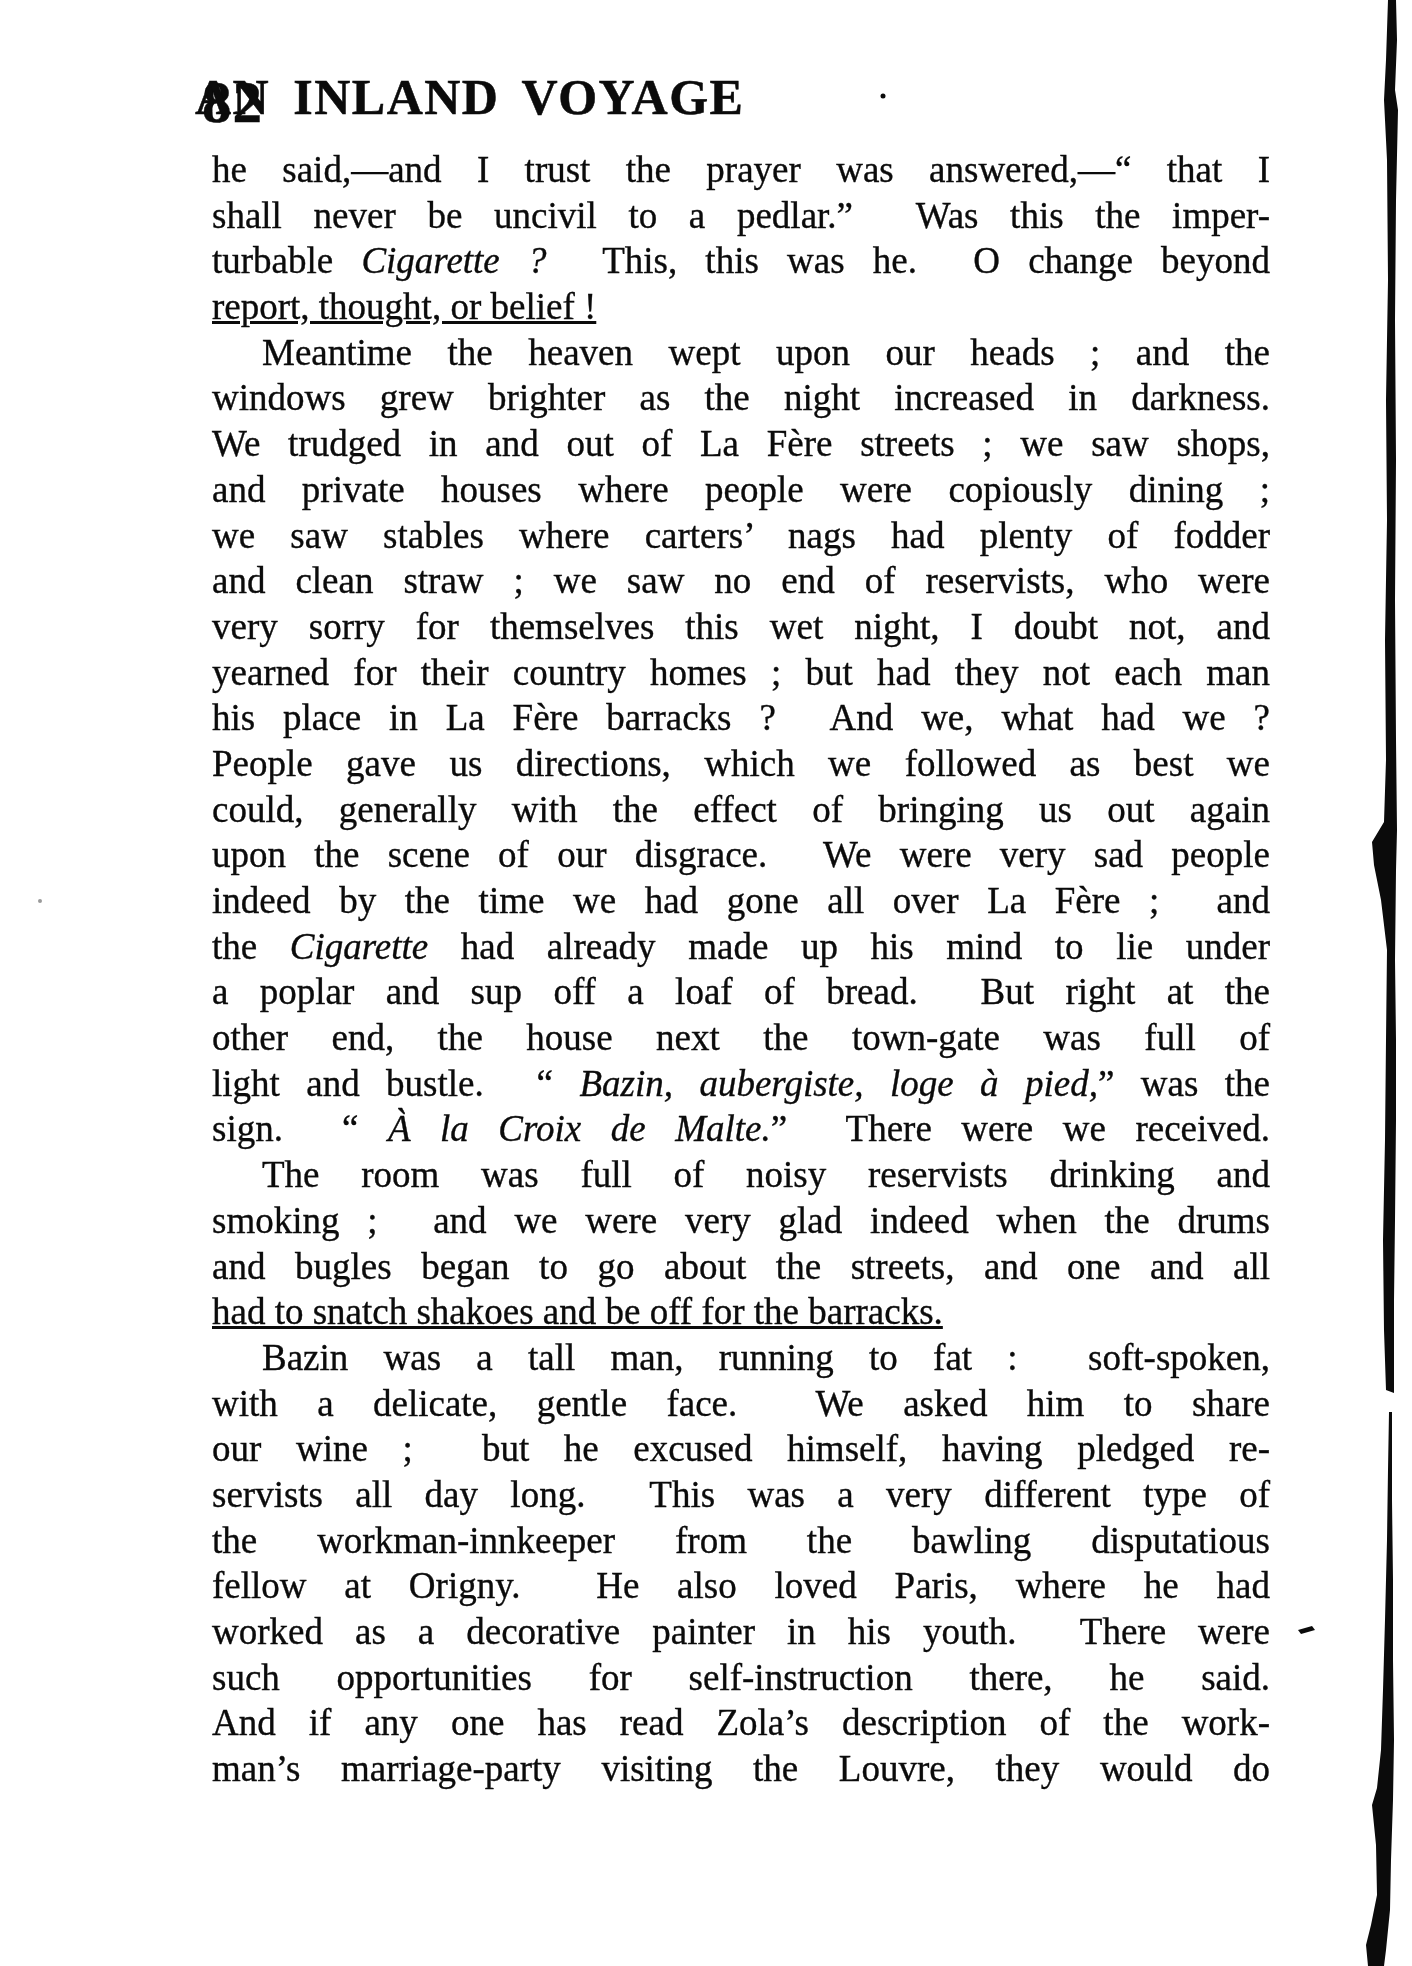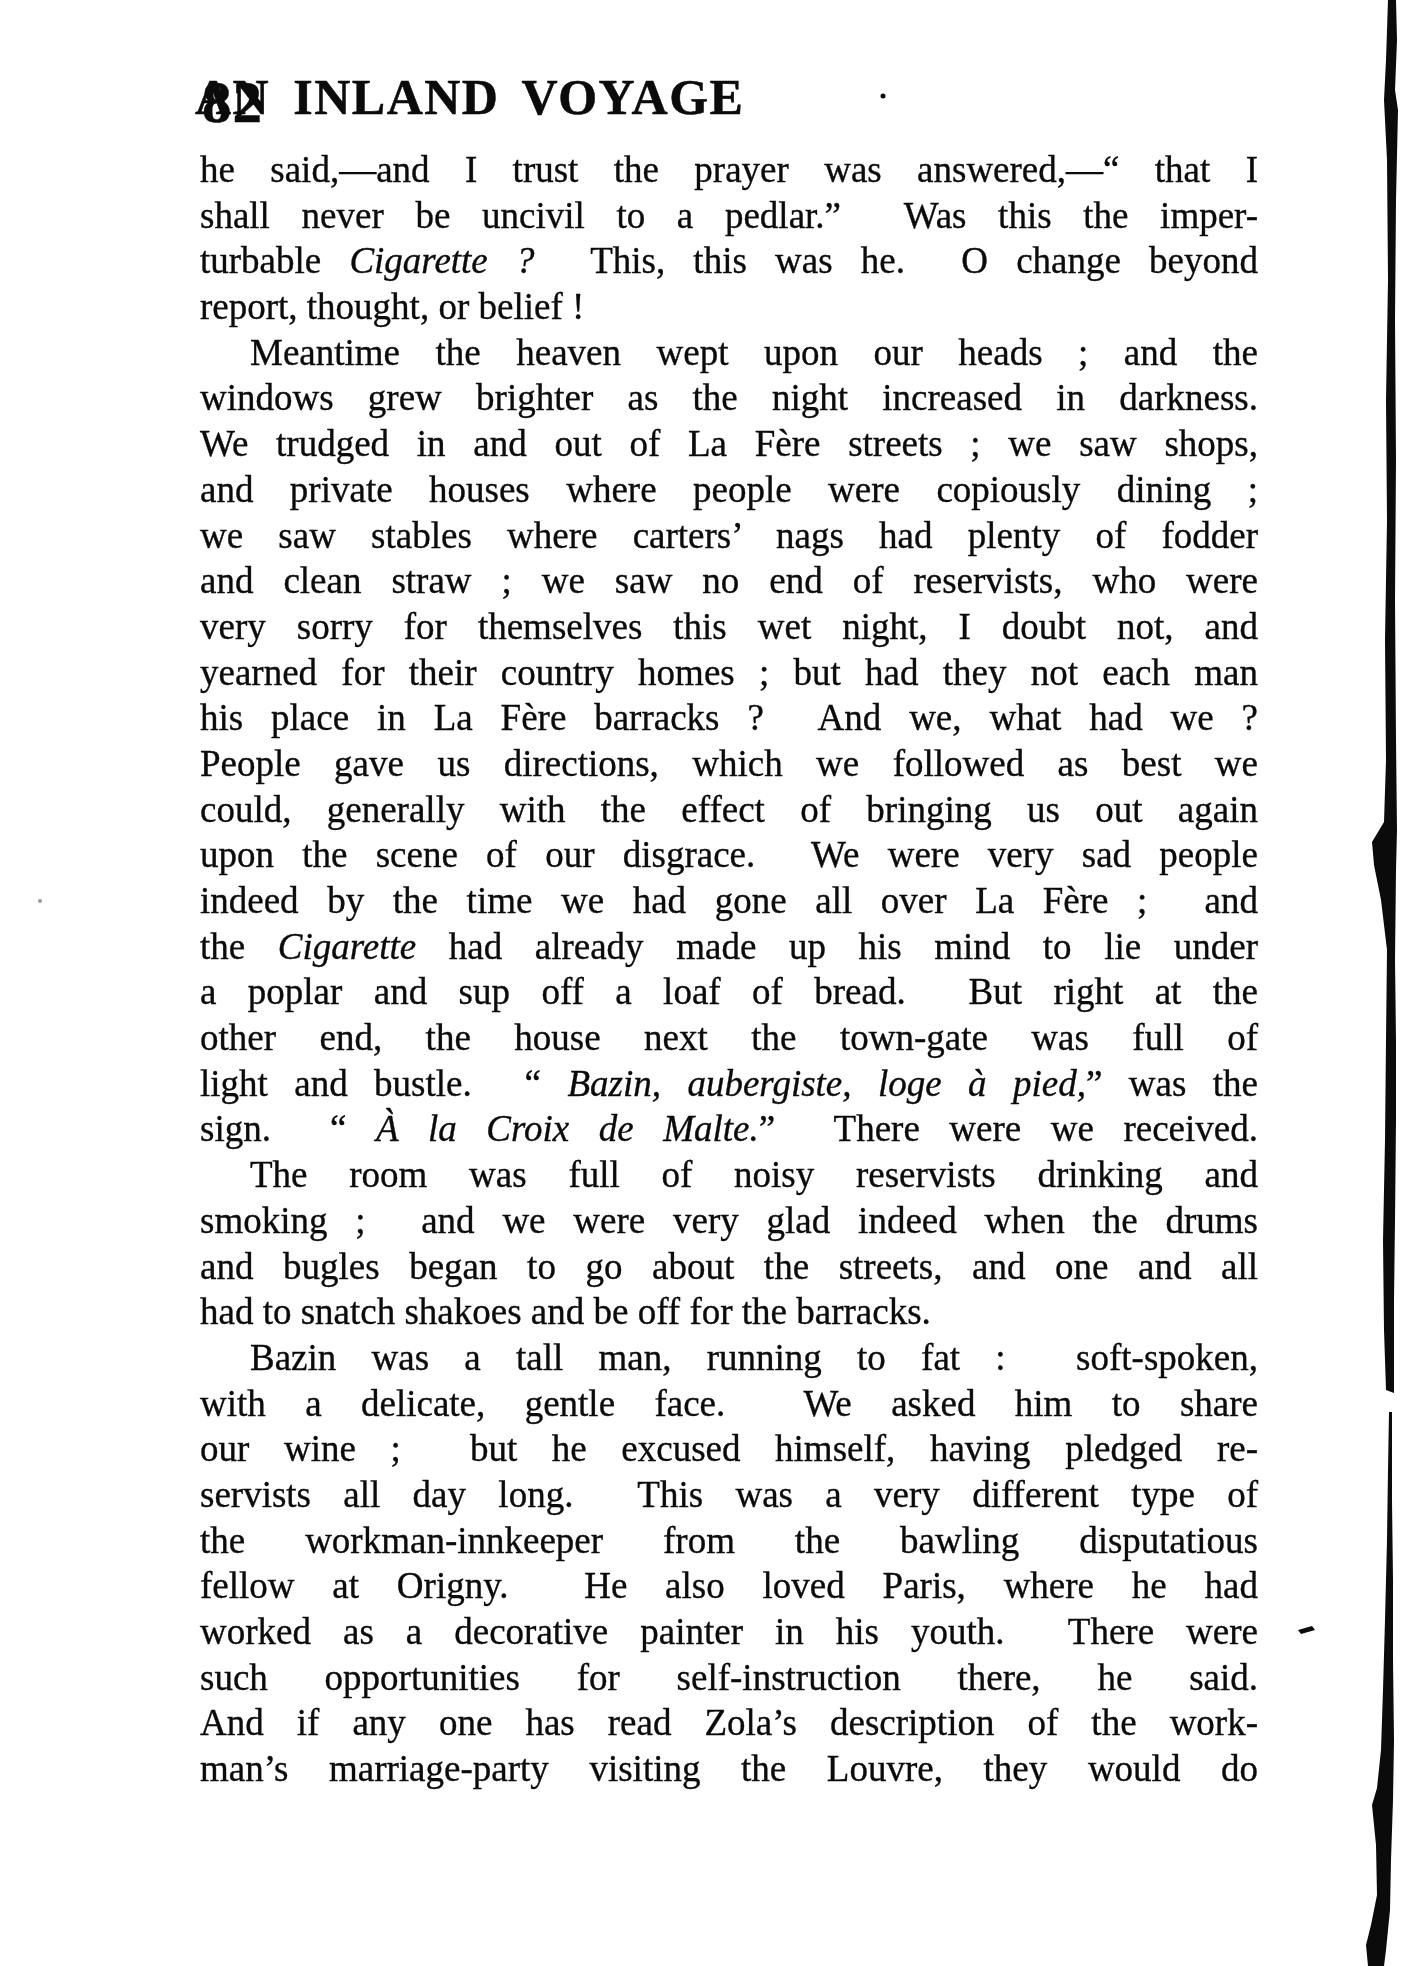--- a/index.html
+++ b/index.html
@@ -43,36 +43,37 @@
     font-size: 50px;
     font-weight: 700;
     letter-spacing: 1.5px;
     word-spacing: 9px;
     -webkit-text-stroke: 0.5px #0b0b0b;
     white-space: nowrap;
   }
   
   #page-text {
     position: absolute;
-    left: 200px;
+    left: 212px;
     top: 147px;
     width: 1058px;
     font-size: 37px;
     line-height: 45.7px;
     -webkit-text-stroke: 0.35px #0b0b0b;
   }
   #page-text .line {
     height: 45.7px;
     text-align: justify;
     text-align-last: justify;
     white-space: normal;
     overflow: visible;
   }
   #page-text .line.end {
     text-align-last: left;
+    text-decoration: underline;
   }
   #page-text .line.indent {
     text-indent: 50px;
   }
   #page-text .it {
     font-style: italic;
   }
   
   #scan-artifacts {
     position: absolute;

